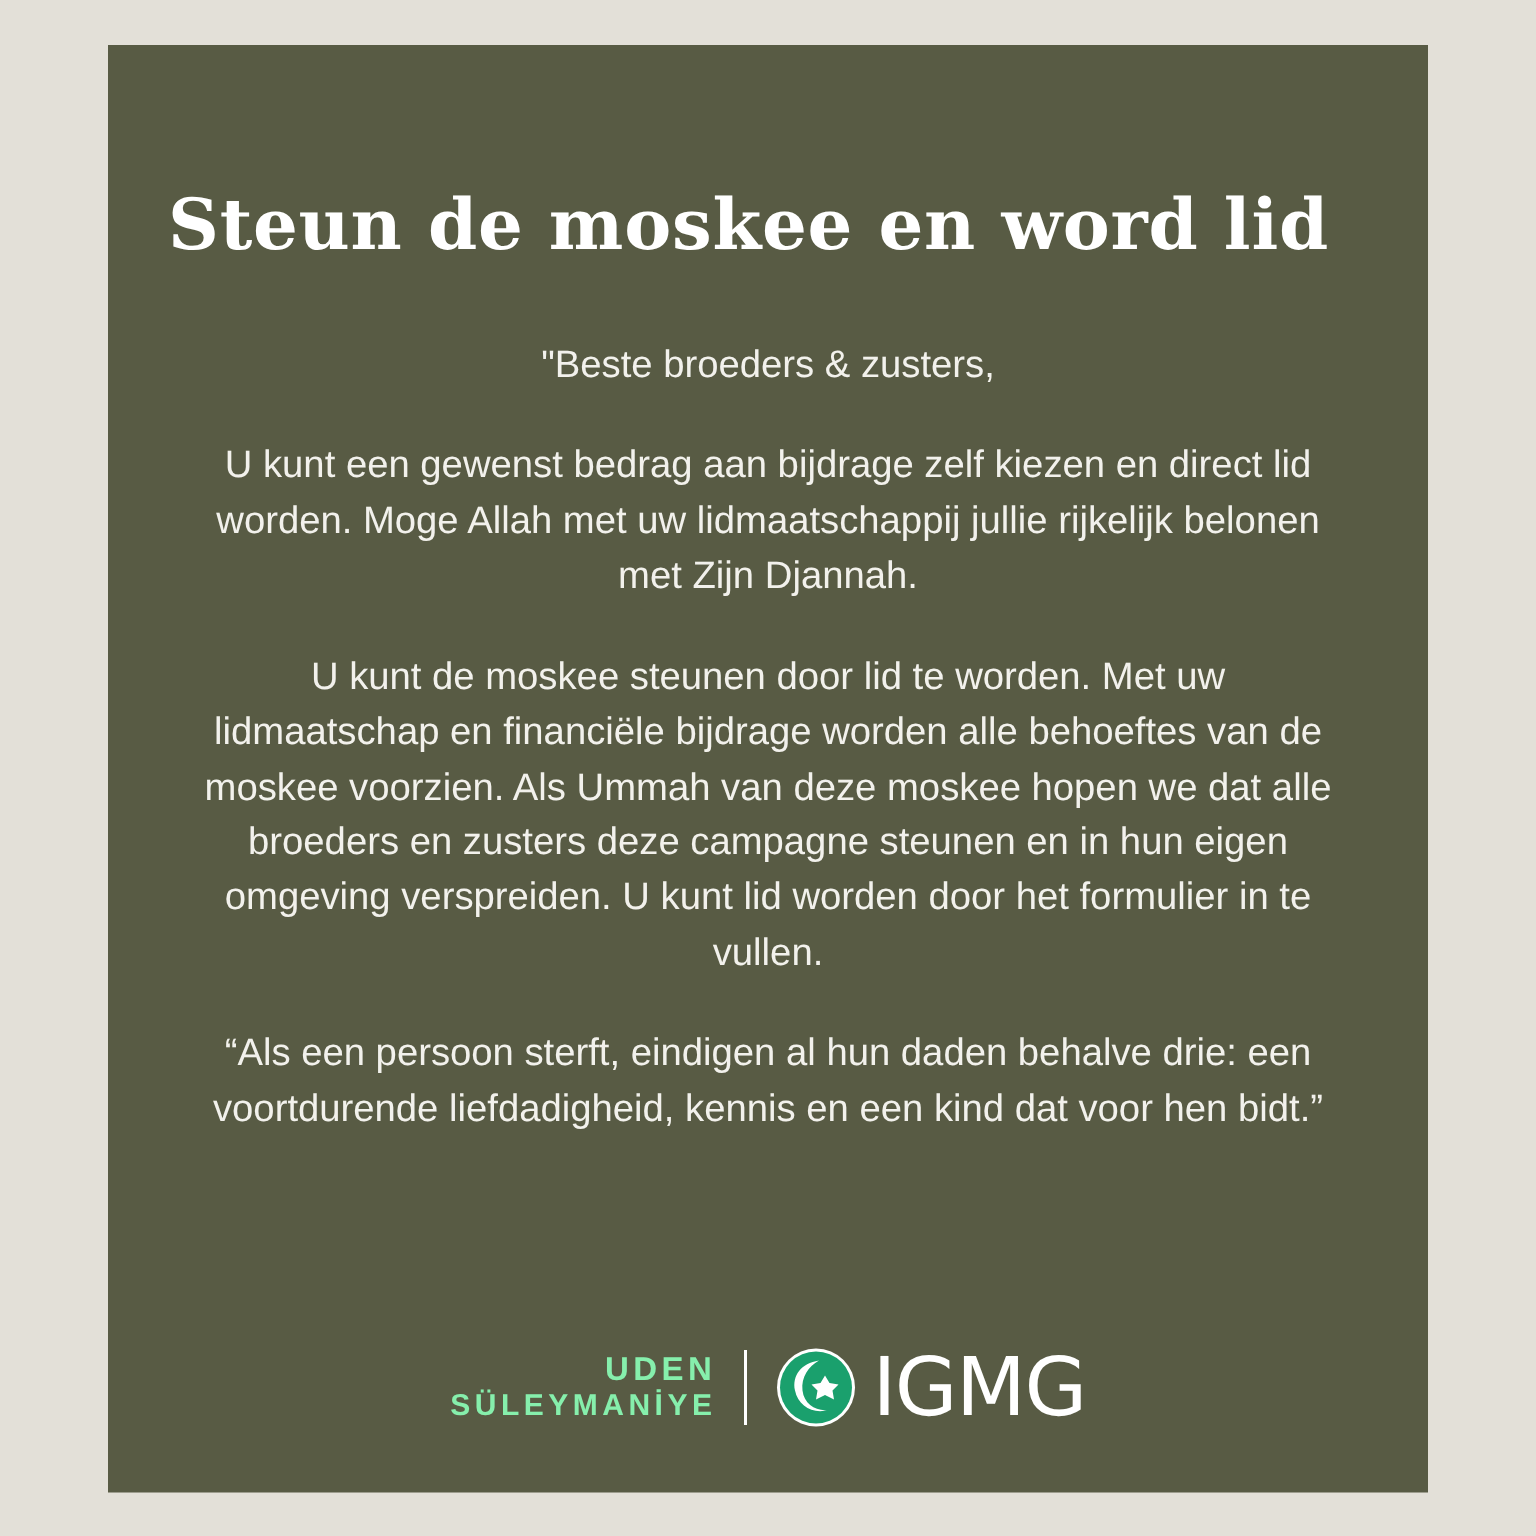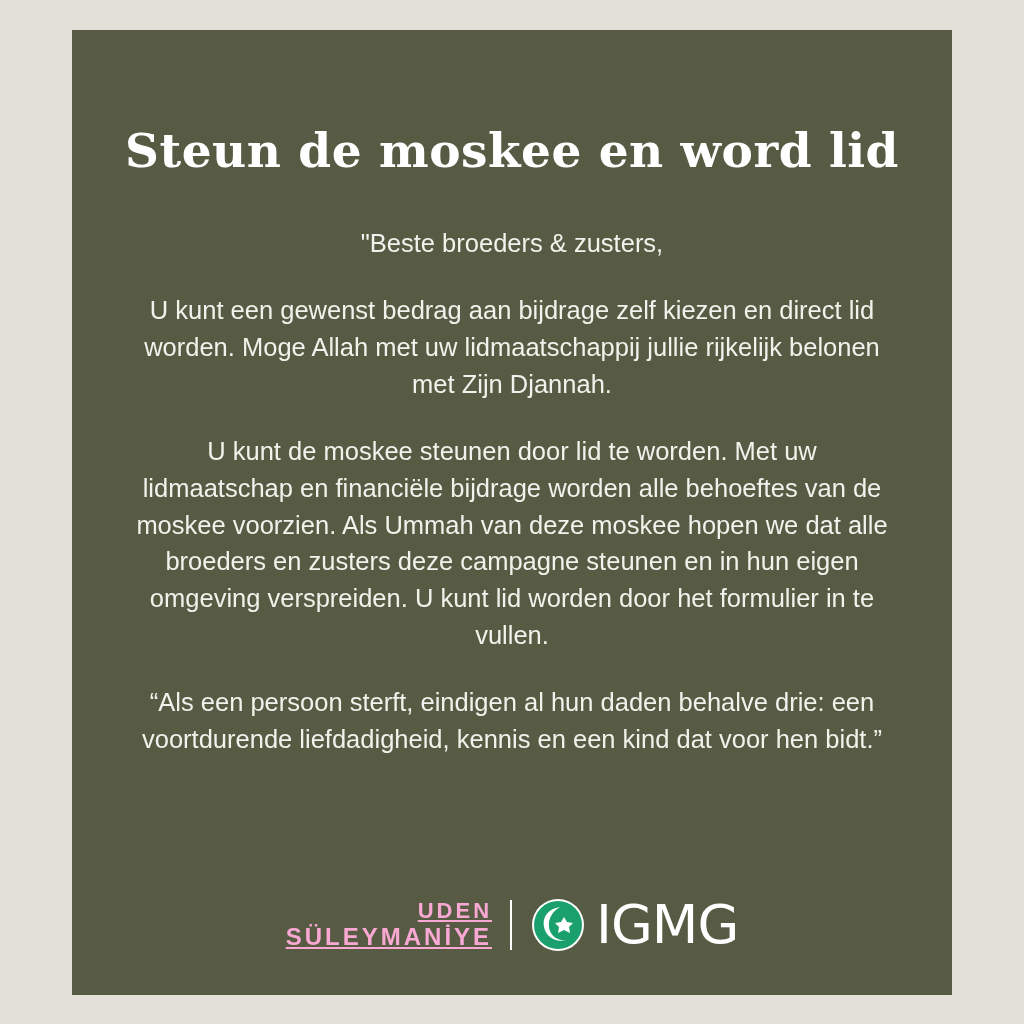--- a/index.html
+++ b/index.html
@@ -19,21 +19,21 @@
     top: 30px;
     width: 880px;
     height: 965px;
     background: #585b44;
     box-sizing: border-box;
     padding: 0;
   }
   .title {
     margin: 0;
     padding: 95px 40px 0 40px;
-    text-align: center;
+    text-align: left;
     color: #ffffff;
     font-family: "DejaVu Serif", "Liberation Serif", serif;
     font-weight: 700;
     font-size: 47px;
     letter-spacing: 0.5px;
     line-height: 1.1;
   }
   .body-copy {
     margin: 0;
     padding: 48px 60px 0 60px;
@@ -55,35 +55,34 @@
     left: 0;
     right: 0;
     bottom: 42px;
     display: flex;
     align-items: center;
     justify-content: center;
     gap: 0;
   }
   .mosque-name {
     text-align: right;
-    color: #f9a8d4;
+    color: #86efac;
     font-family: "Liberation Sans", sans-serif;
     line-height: 1.12;
     padding-right: 18px;
-    text-decoration: underline;
   }
   .mosque-name .line1 {
     display: block;
     font-size: 22px;
     font-weight: 700;
     letter-spacing: 3px;
   }
   .mosque-name .line2 {
     display: block;
-    font-size: 24px;
+    font-size: 20px;
     font-weight: 700;
     letter-spacing: 3px;
   }
   .divider {
     width: 2px;
     height: 50px;
     background: #ffffff;
     margin: 0 18px 0 0;
   }
   .logo-mark {

